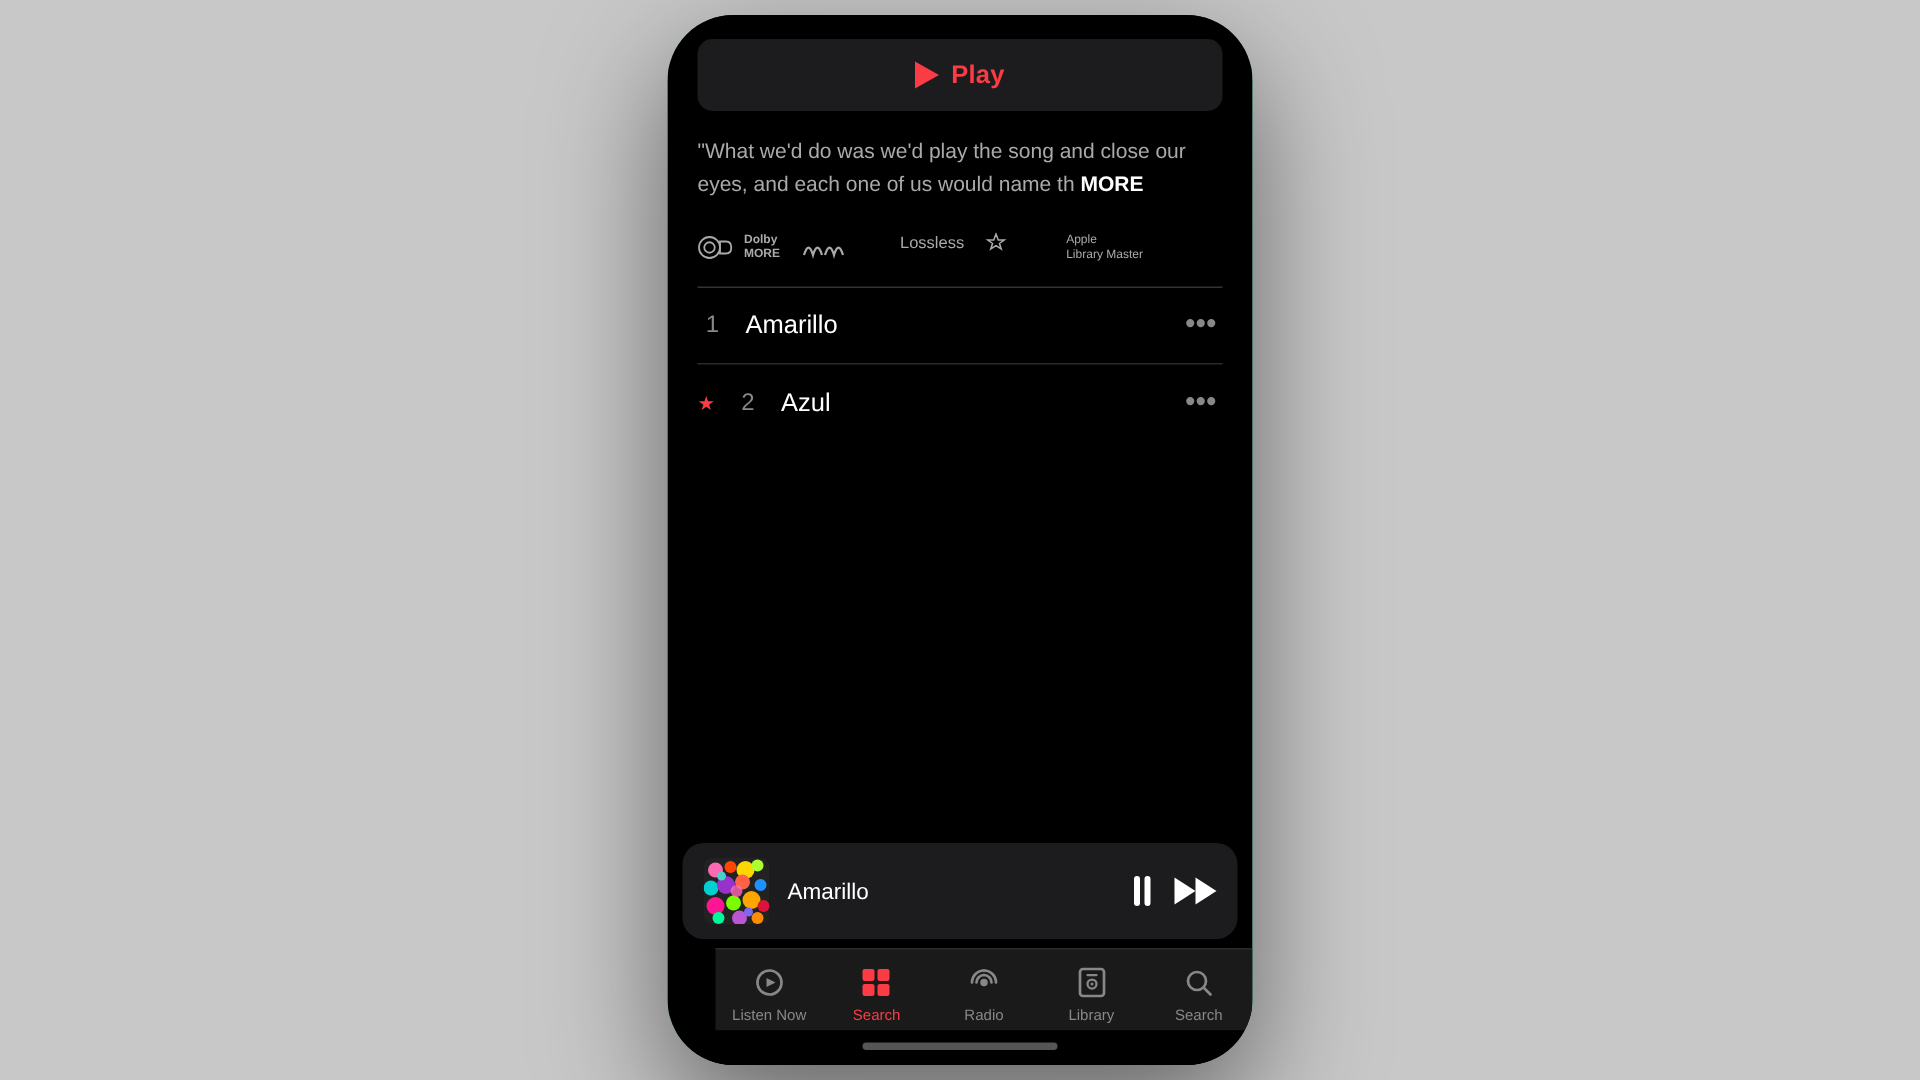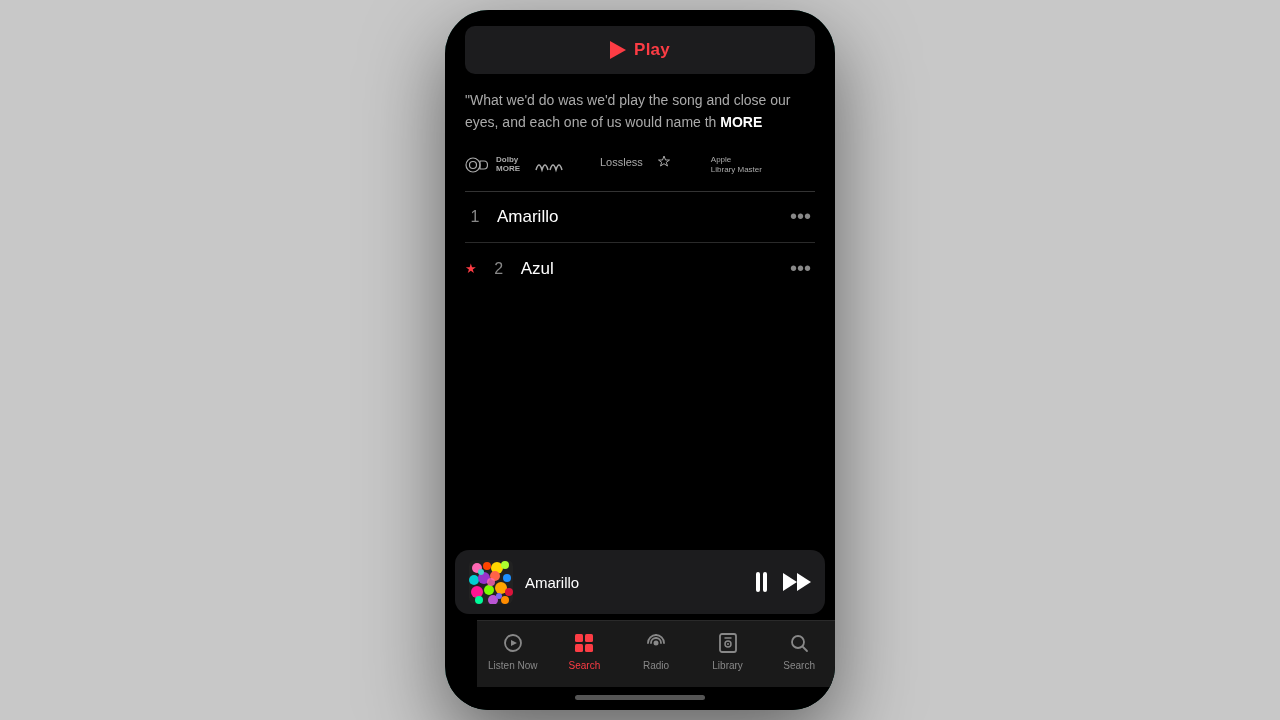--- a/index.html
+++ b/index.html
@@ -224,21 +224,21 @@
       border-top: 9px solid transparent;
       border-bottom: 9px solid transparent;
       border-left: 14px solid white;
     }
 
     
     .tab-bar {
       background: #1a1a1a;
       border-top: 0.5px solid #2a2a2a;
       display: flex;
-      padding: 8px 0 16px;
+      padding: 8px 0 4px;
       margin-left: 32px;
     }
 
     .tab-item {
       flex: 1;
       display: flex;
       flex-direction: column;
       align-items: center;
       gap: 3px;
       cursor: pointer;

